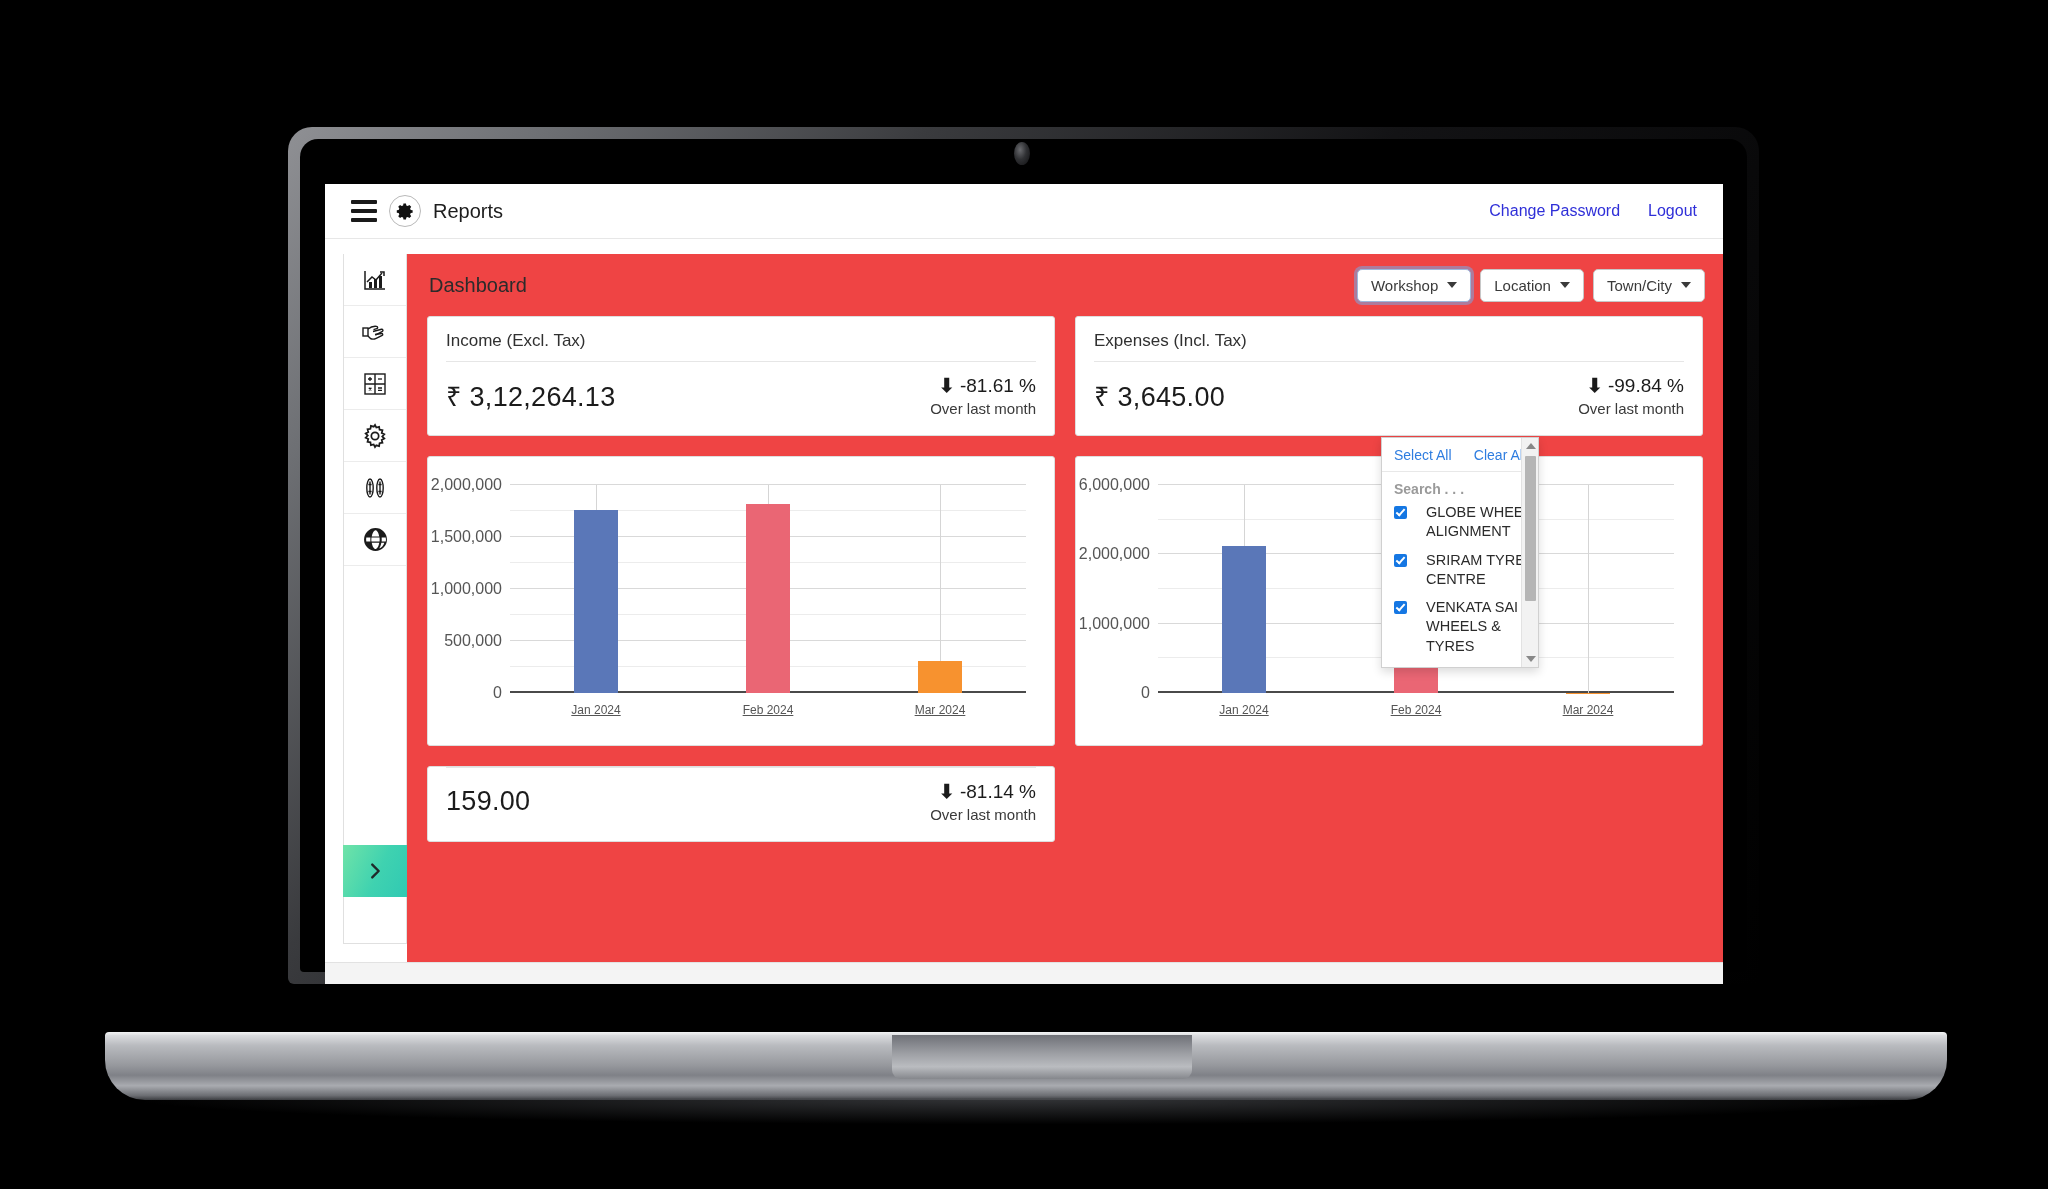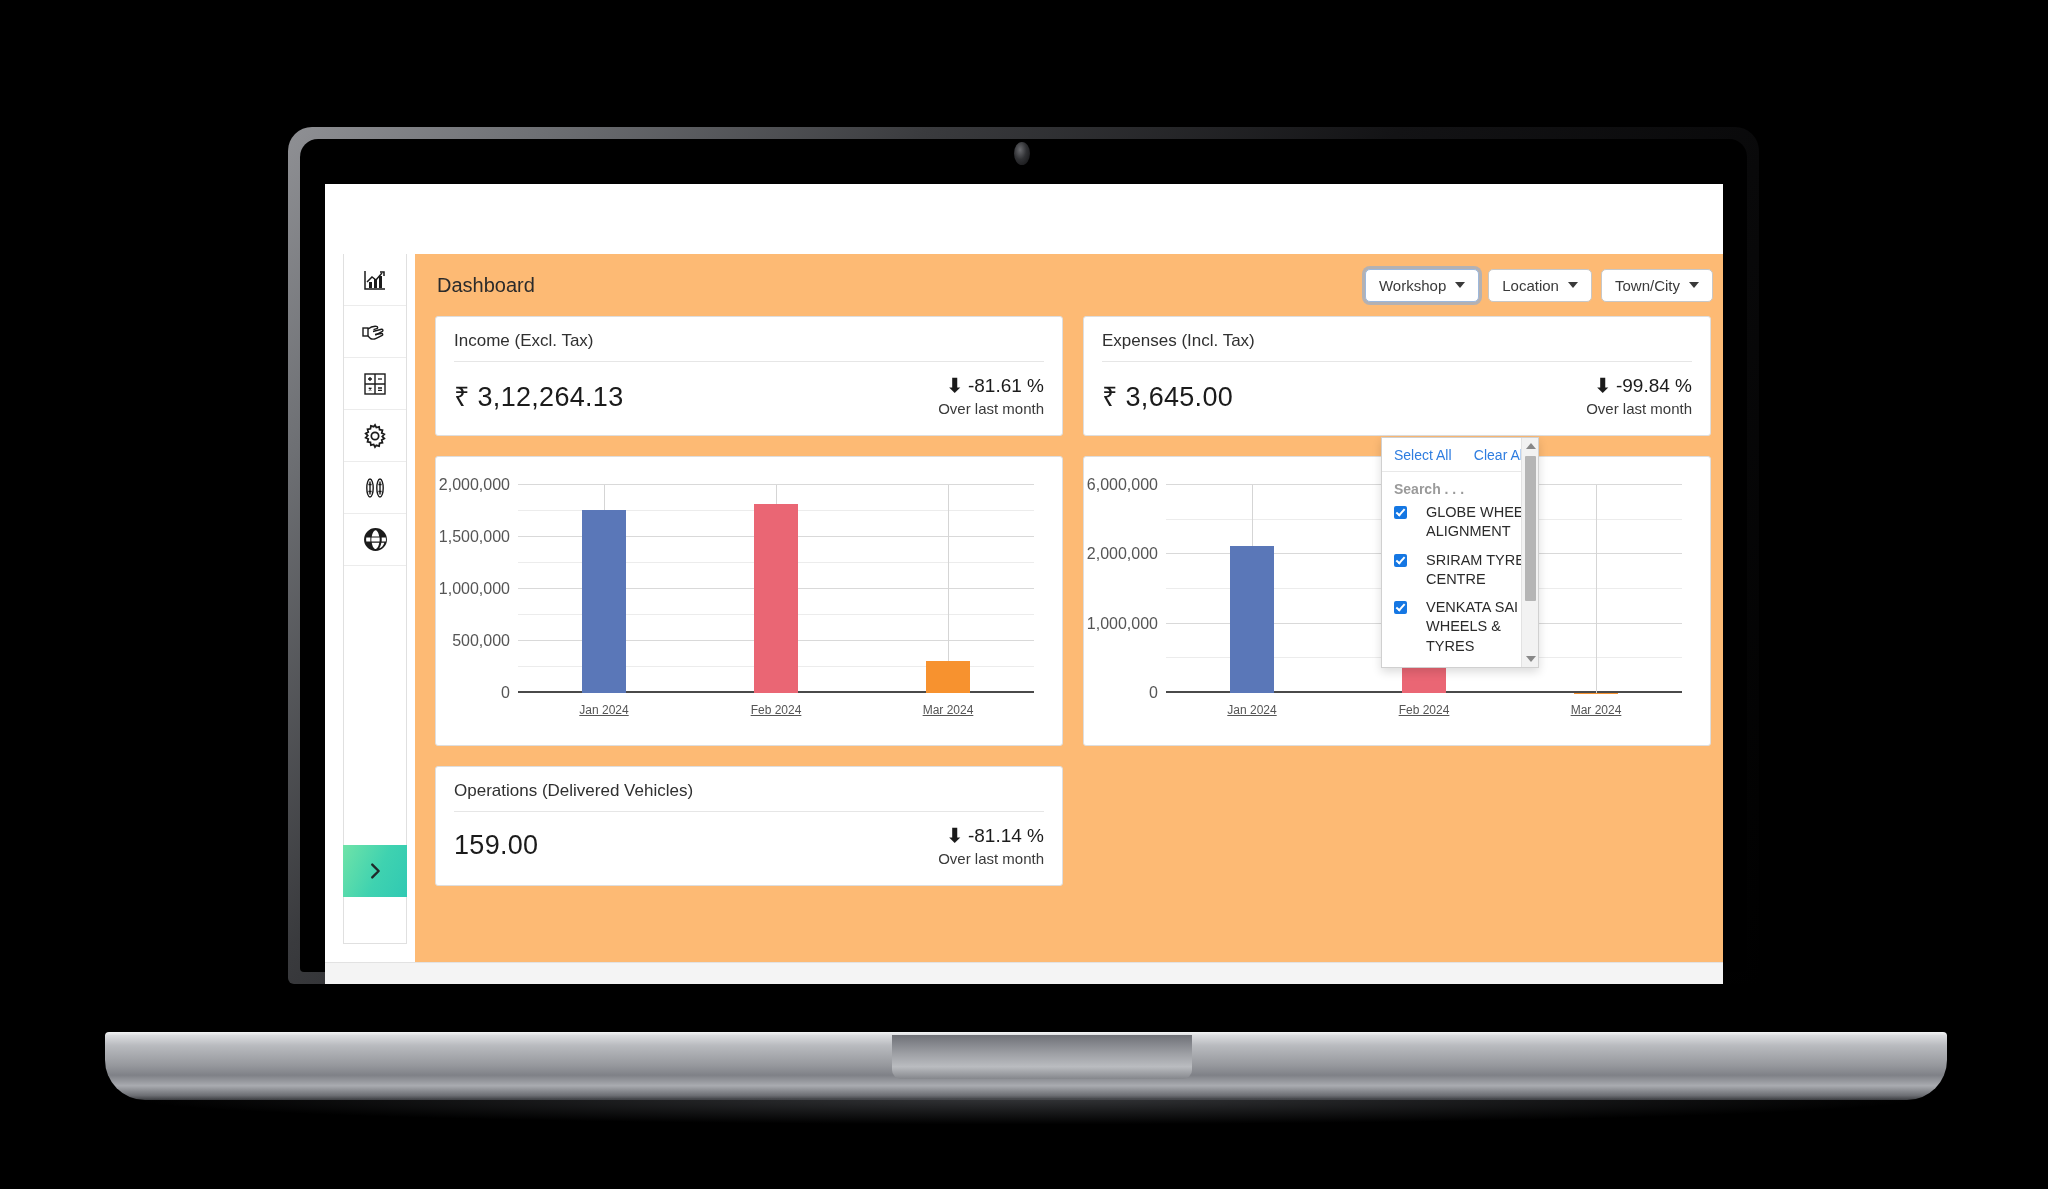--- a/index.html
+++ b/index.html
@@ -84,22 +84,22 @@
   }
   .side-item.blank { border-bottom:none; flex:1; }
   .side-green {
     position:absolute; left:18px; top:661px; width:64px; height:52px;
     background: linear-gradient(115deg,#6fe3a8 0%,#3fd2b0 55%,#30c9b3 100%);
     display:flex; align-items:center; justify-content:center; cursor:pointer;
   }
 
   
   .content {
-    position:absolute; left:90px; top:70px; width:1316px; height:730px;
-    background:#fdba74; overflow:hidden;
+    position:absolute; left:82px; top:70px; width:1316px; height:730px;
+    background:#ef4444; overflow:hidden;
   }
   .content-head {
     display:flex; align-items:center; height:62px; padding:0 18px 0 22px;
   }
   .page-title { font-size:20px; color:#2b2b2b; }
   .filters { margin-left:auto; display:flex; gap:9px; }
   .filter-btn {
     font-family:"Liberation Sans", sans-serif;
     font-size:15px; color:#3a3a3a; background:#fff;
     border:1px solid #c7c7c7; border-radius:5px;
@@ -189,20 +189,38 @@
 <body>
 
 <div id="stage">
 
   <div class="laptop-lid"></div>
   <div class="lid-inner"></div>
   <div class="camera"></div>
 
   <div class="screen">
 
+    <div class="topbar">
+      <div class="hamburger">
+          <i></i>
+          <i></i>
+          <i></i>
+        </div>
+      <div class="gear-circle">
+        <svg width="19" height="19" viewBox="0 0 24 24" fill="#111">
+          <path d="M12 8.4a3.6 3.6 0 100 7.2 3.6 3.6 0 000-7.2zm0 5.4a1.8 1.8 0 110-3.6 1.8 1.8 0 010 3.6z"></path>
+          <path d="M21 13.6v-3.2l-2.4-.4a6.9 6.9 0 00-.8-1.9l1.4-2-2.3-2.3-2 1.4a6.9 6.9 0 00-1.9-.8L12.6 2H9.4l-.4 2.4c-.7.2-1.3.5-1.9.8l-2-1.4-2.3 2.3 1.4 2c-.3.6-.6 1.2-.8 1.9L1 10.4v3.2l2.4.4c.2.7.5 1.3.8 1.9l-1.4 2 2.3 2.3 2-1.4c.6.3 1.2.6 1.9.8l.4 2.4h3.2l.4-2.4c.7-.2 1.3-.5 1.9-.8l2 1.4 2.3-2.3-1.4-2c.3-.6.6-1.2.8-1.9l2.4-.4z"></path>
+        </svg>
+      </div>
+      <div class="app-title">Reports</div>
+      <div class="topbar-right">
+        <a>Change Password</a>
+        <a>Logout</a>
+      </div>
+    </div>
 
     <div class="sidebar">
       <div class="side-item">
         <svg width="26" height="26" viewBox="0 0 26 26" fill="none" stroke="#1b1b1b" stroke-width="1.5">
           <path d="M3 4v18h20" stroke-dasharray="0"></path>
           <path d="M5 15l5-5 4 3 6-7" stroke="#1b1b1b"></path>
           <path d="M18 5h4v4" stroke="#1b1b1b"></path>
           <rect x="7" y="15" width="3" height="6" fill="#1b1b1b" stroke="none"></rect>
           <rect x="12" y="12" width="3" height="9" fill="#1b1b1b" stroke="none"></rect>
           <rect x="17" y="9" width="3" height="12" fill="#1b1b1b" stroke="none"></rect>
@@ -315,21 +333,20 @@
                   <div class="bar" style="left: calc(45.8%); width: 8.4%; height: 91%; background: rgb(234, 102, 116);"></div>
                   <div class="xlab" style="left: 50%;">Feb 2024</div>
                   <div class="bar-tick" style="left: 83.3333%; height: 100%;"></div>
                   <div class="bar" style="left: calc(79.1333%); width: 8.4%; height: 15.5%; background: rgb(247, 146, 47);"></div>
                   <div class="xlab" style="left: 83.3333%;">Mar 2024</div>
                 </div>
               </div>
           </div>
 
           <div class="card">
-            <div class="card-head">Operations (Delivered Vehicles)</div>
             <div class="card-rule"></div>
             <div class="kpi-body">
               <div class="kpi-value">159.00</div>
               <div class="kpi-delta">
                 <div class="kpi-pct">
                   <span class="arrow-down">⬇</span>
                   <span>-81.14 %</span>
                 </div>
                 <div class="kpi-sub">Over last month</div>
               </div>

